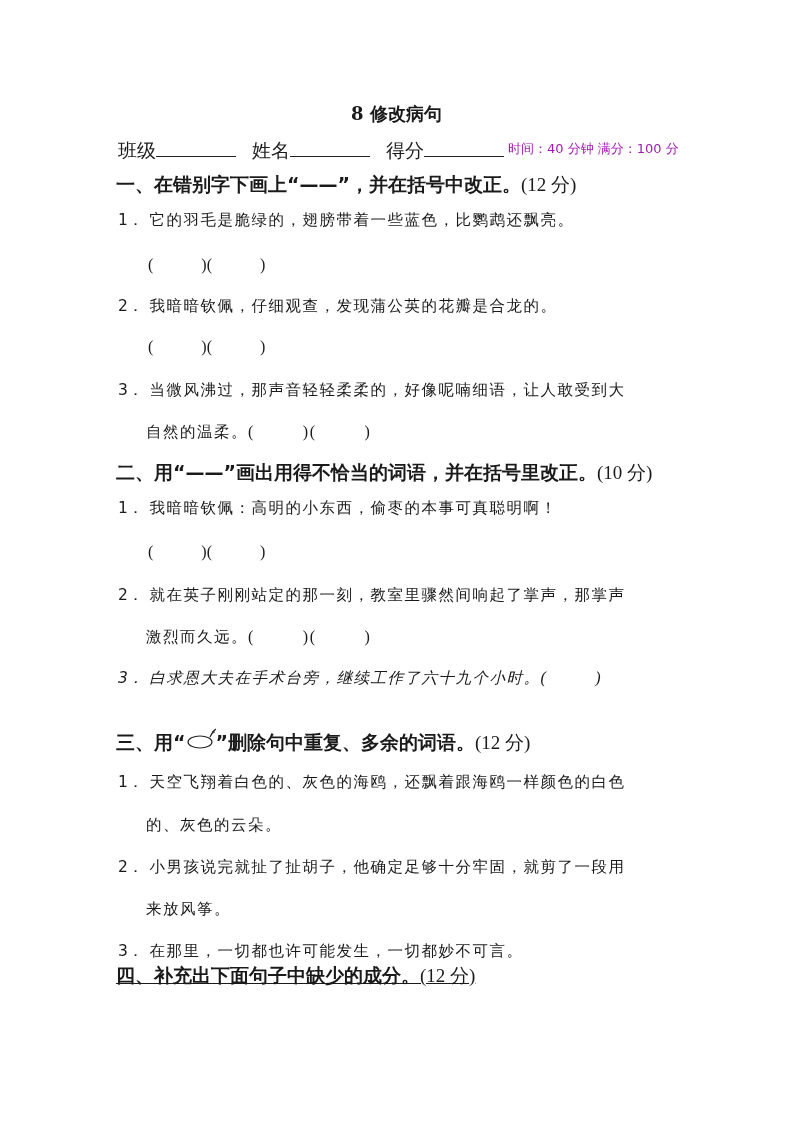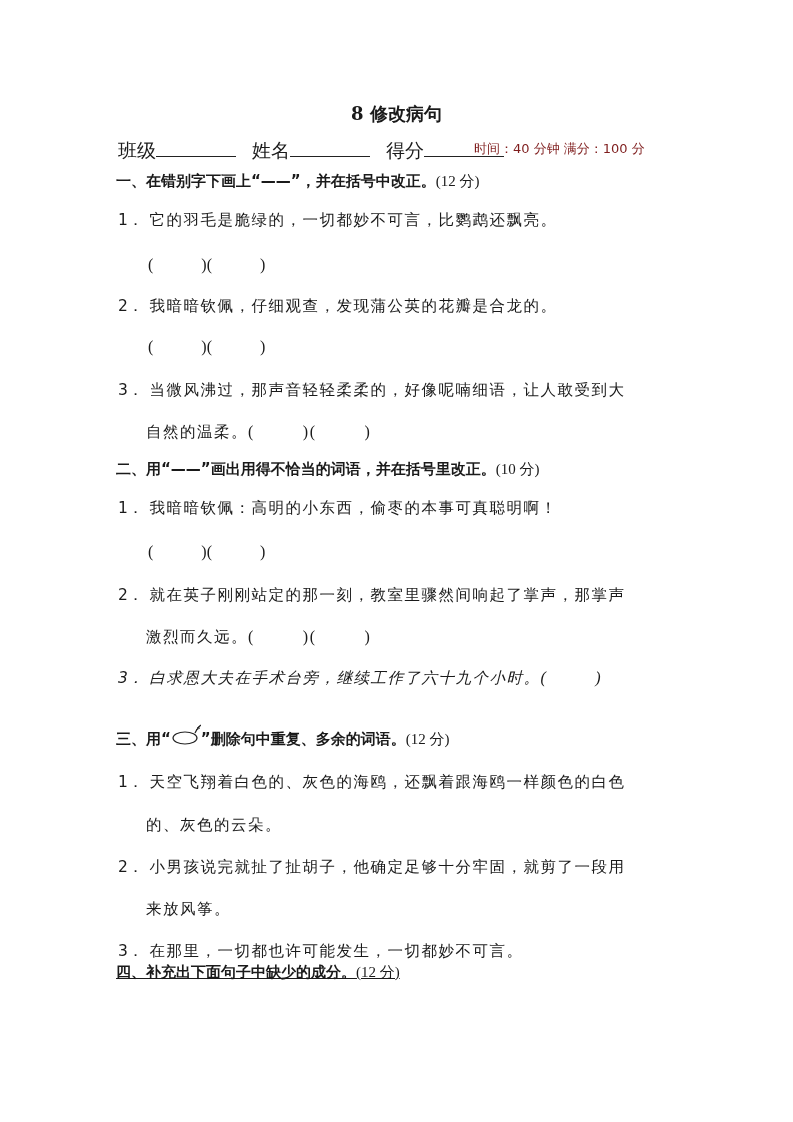--- a/index.html
+++ b/index.html
@@ -2,22 +2,22 @@
 <html><head>
 <meta charset="utf-8">
 <style>
   html, body { margin: 0; padding: 0; background: #ffffff; }
   body { width: 793px; height: 1122px; position: relative; overflow: hidden;
          font-family: "DejaVu Serif", "Liberation Serif", serif; color: #1a1a1a; }
   .abs { position: absolute; white-space: nowrap; }
   .title { top: 102px; left: 0; width: 793px; text-align: center; font-size: 18px; font-weight: bold; }
   .info { top: 138px; left: 118px; font-size: 19px; }
   .info .blank { display: inline-block; width: 80px; border-bottom: 1px solid #222; height: 14px; vertical-align: baseline; margin-right: 10px; }
-  .meta { top: 140px; left: 474px; font-size: 13px; color: #7f1d1d; font-family: "DejaVu Sans", "Liberation Sans", sans-serif; }
-  .sec { font-family: "DejaVu Sans", "Liberation Sans", sans-serif; font-weight: bold; font-size: 15px; }
+  .meta { top: 140px; left: 508px; font-size: 13px; color: #a21caf; font-family: "DejaVu Sans", "Liberation Sans", sans-serif; }
+  .sec { font-family: "DejaVu Sans", "Liberation Sans", sans-serif; font-weight: bold; font-size: 19px; }
   .sec .pts { font-family: "Liberation Serif", serif; font-weight: normal; }
   .q { font-family: "DejaVu Sans", "Liberation Sans", sans-serif; font-size: 15.5px; letter-spacing: 1.5px; }
   .q .num { font-weight: normal; margin-right: 6px; letter-spacing: 0; }
   .br { font-family: "Liberation Serif", serif; font-size: 16px; }
   .paren { display: inline-block; }
   .paren .gap { display: inline-block; width: 48px; }
   .oval { display: inline-block; width: 30px; height: 16px; position: relative; vertical-align: middle; }
 </style>
 </head>
 <body>
@@ -28,21 +28,21 @@
   <span>班级</span><span class="blank"></span>
   <span>姓名</span><span class="blank"></span>
   <span>得分</span><span class="blank"></span>
 </div>
 <div class="abs meta">时间：40 分钟  满分：100 分</div>
 
 <div class="abs sec" style="top:172px; left:116px;">
   <span>一、在错别字下画上“——”，并在括号中改正。</span><span class="pts">(12 分)</span>
 </div>
 <div class="abs q" style="top:210px; left:118px;">
-  <span class="num">1．</span><span>它的羽毛是脆绿的，一切都妙不可言，比鹦鹉还飘亮。</span>
+  <span class="num">1．</span><span>它的羽毛是脆绿的，翅膀带着一些蓝色，比鹦鹉还飘亮。</span>
 </div>
 <div class="abs br" style="top:256px; left:148px;">
   <span>(</span><span class="paren"><span class="gap"></span></span><span>)(</span><span class="paren"><span class="gap"></span></span><span>)</span>
 </div>
 <div class="abs q" style="top:296px; left:118px;">
   <span class="num">2．</span><span>我暗暗钦佩，仔细观查，发现蒲公英的花瓣是合龙的。</span>
 </div>
 <div class="abs br" style="top:338px; left:148px;">
   <span>(</span><span class="paren"><span class="gap"></span></span><span>)(</span><span class="paren"><span class="gap"></span></span><span>)</span>
 </div>

